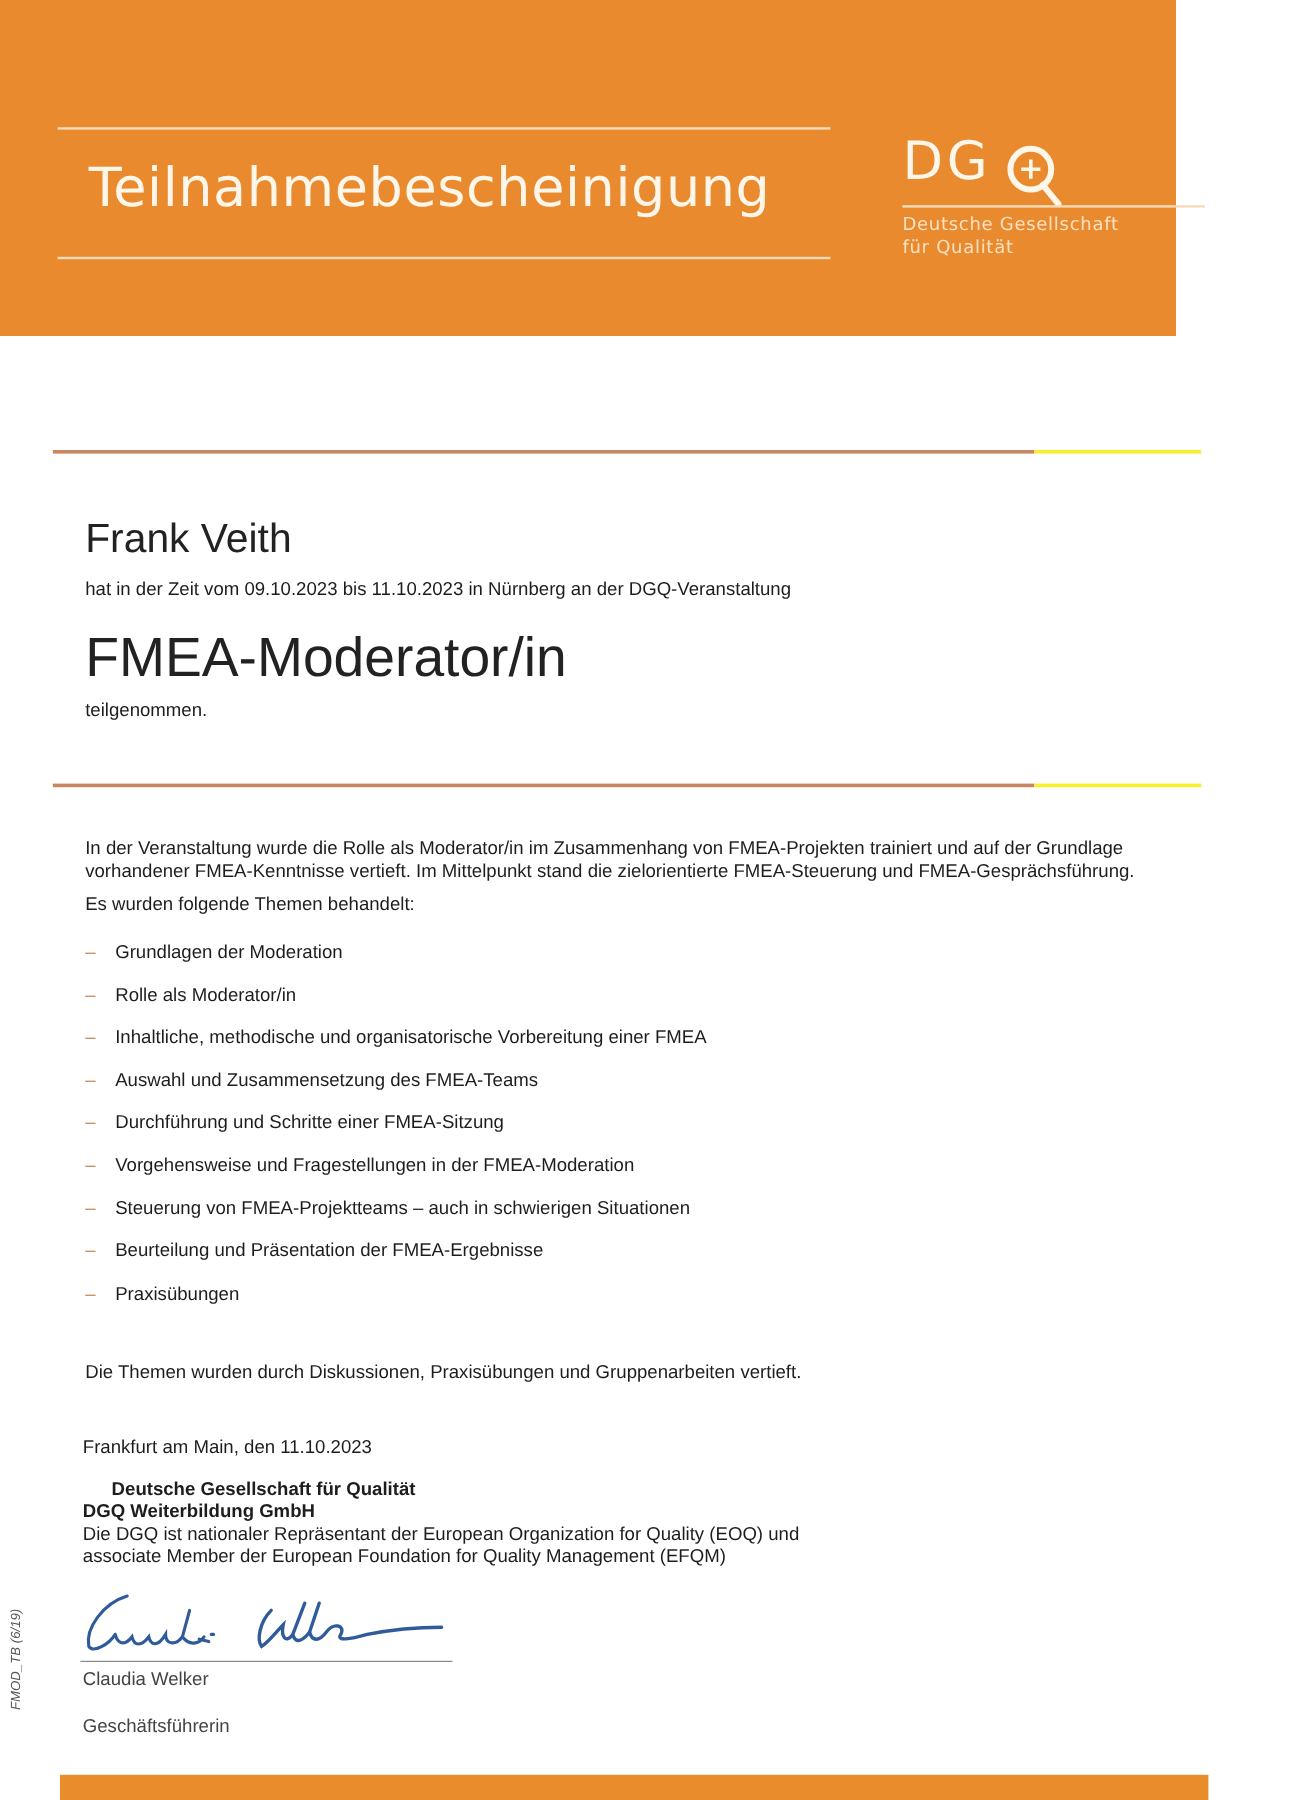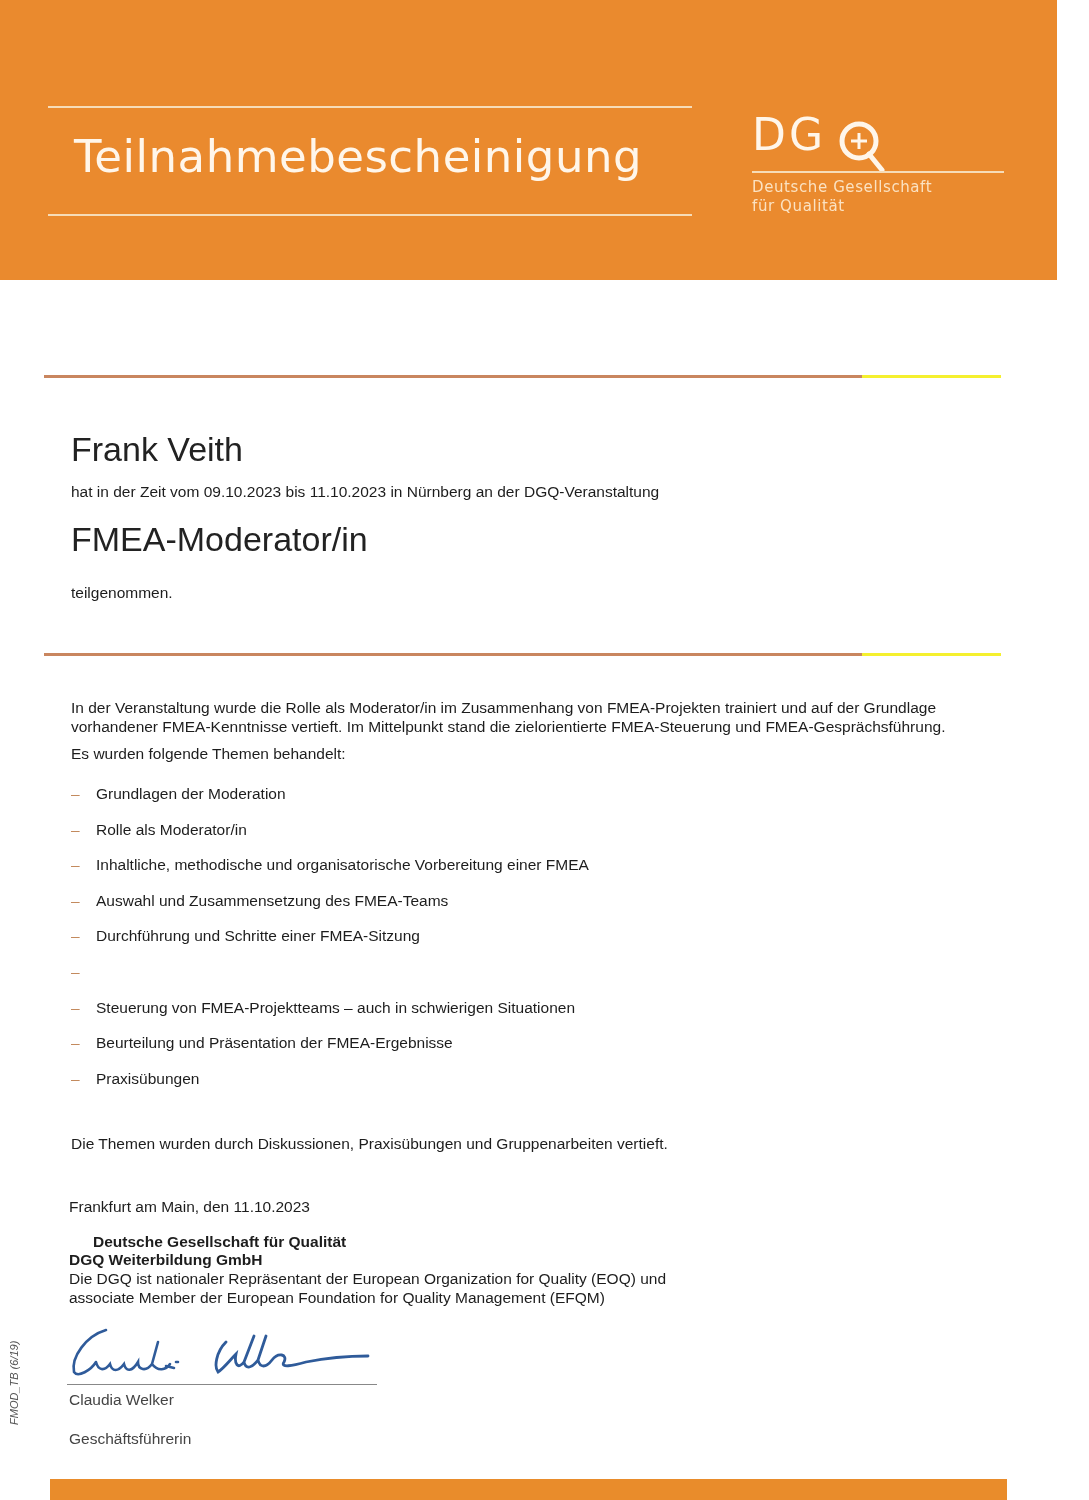--- a/index.html
+++ b/index.html
@@ -1,33 +1,33 @@
 <!DOCTYPE html>
 <html><head>
 <meta charset="utf-8">
 <style>
   html, body { margin: 0; padding: 0; background: #ffffff; }
   body { width: 1089px; height: 1500px; position: relative; overflow: hidden;
          font-family: "Liberation Sans", sans-serif; color: #1a1a1a; }
-  .banner { position: absolute; left: 0; top: 0; width: 1057px; height: 280px;
+  .banner { position: absolute; left: 0; top: 0; width: 980px; height: 280px;
             background: #ea8a2e; }
   .banner-line { position: absolute; height: 2px; background: #f6dcb8; }
   .title { position: absolute; left: 74px; top: 130px; font-family: "DejaVu Sans", sans-serif;
            font-size: 45px; color: #fff6ea; letter-spacing: 0.5px; font-weight: normal; }
   .logo-text { position: absolute; left: 752px; top: 113px; font-family: "DejaVu Sans", sans-serif;
                font-size: 44px; color: #fff6ea; letter-spacing: 3px; line-height: 1; }
   .logo-q { position: absolute; left: 838px; top: 118px; width: 48px; height: 54px; }
   .logo-sub { position: absolute; left: 752px; font-family: "DejaVu Sans", sans-serif;
               font-size: 15px; color: #fbe2c2; letter-spacing: 0.6px; }
   .divider { position: absolute; left: 44px; height: 3px; width: 957px; }
   .divider .brown { position: absolute; left: 0; top: 0; height: 3px; width: 818px; background: #c9865f; }
   .divider .yellow { position: absolute; left: 818px; top: 0; height: 3px; width: 139px; background: #f5f02e; }
   .name { position: absolute; left: 71px; top: 430px; font-size: 34px; color: #222; }
   .line-text { position: absolute; left: 71px; font-size: 15.5px; color: #1d1d1d; }
-  .course { position: absolute; left: 71px; top: 520px; font-size: 34px; color: #222; }
+  .course { position: absolute; left: 71px; top: 520px; font-size: 46px; color: #222; }
   .para { position: absolute; left: 71px; top: 698px; width: 940px; font-size: 15.5px;
           line-height: 19px; color: #1d1d1d; }
   .topics { position: absolute; left: 71px; top: 785px; margin: 0; padding: 0; list-style: none; }
   .topics li { height: 35.6px; font-size: 15.5px; color: #1d1d1d; position: relative; padding-left: 25px; }
   .topics .dash { position: absolute; left: 0; top: 0; color: #c38a5e; }
   .bold { font-weight: bold; }
   .sig-line { position: absolute; left: 67px; top: 1384px; width: 310px; height: 1px; background: #888; }
   .footer-code { position: absolute; left: 8px; top: 1335px; font-size: 11px; font-style: italic;
                  color: #555; transform: rotate(-90deg); transform-origin: left top;
                  top: 1425px; white-space: nowrap; }
@@ -75,21 +75,21 @@
   <div>vorhandener FMEA-Kenntnisse vertieft. Im Mittelpunkt stand die zielorientierte FMEA-Steuerung und FMEA-Gesprächsführung.</div>
   <div style="margin-top:8px;">Es wurden folgende Themen behandelt:</div>
 </div>
 
 <ul class="topics">
   <li><span class="dash">–</span><span>Grundlagen der Moderation</span></li>
   <li><span class="dash">–</span><span>Rolle als Moderator/in</span></li>
   <li><span class="dash">–</span><span>Inhaltliche, methodische und organisatorische Vorbereitung einer FMEA</span></li>
   <li><span class="dash">–</span><span>Auswahl und Zusammensetzung des FMEA-Teams</span></li>
   <li><span class="dash">–</span><span>Durchführung und Schritte einer FMEA-Sitzung</span></li>
-  <li><span class="dash">–</span></li>
+  <li><span class="dash">–</span><span>Vorgehensweise und Fragestellungen in der FMEA-Moderation</span></li>
   <li><span class="dash">–</span><span>Steuerung von FMEA-Projektteams – auch in schwierigen Situationen</span></li>
   <li><span class="dash">–</span><span>Beurteilung und Präsentation der FMEA-Ergebnisse</span></li>
   <li><span class="dash">–</span><span>Praxisübungen</span></li>
 </ul>
 
 <div class="line-text" style="top:1135px;text-align:center;">Die Themen wurden durch Diskussionen, Praxisübungen und Gruppenarbeiten vertieft.</div>
 
 <div class="line-text" style="left:69px; top:1198px;">Frankfurt am Main, den 11.10.2023</div>
 <div class="line-text bold" style="left:69px; top:1233px;margin-left:24px;">Deutsche Gesellschaft für Qualität</div>
 <div class="line-text bold" style="left:69px; top:1251px;">DGQ Weiterbildung GmbH</div>

